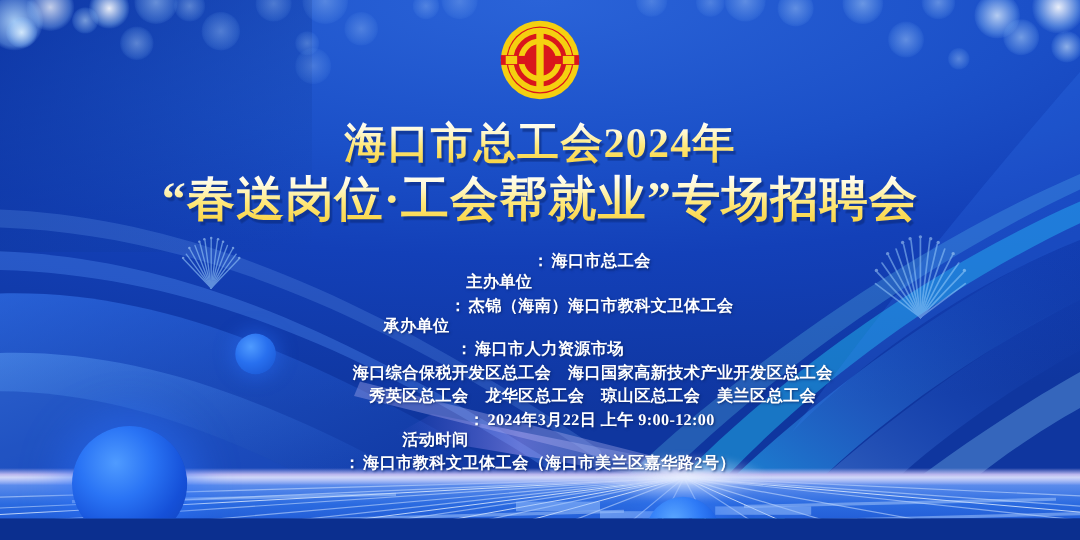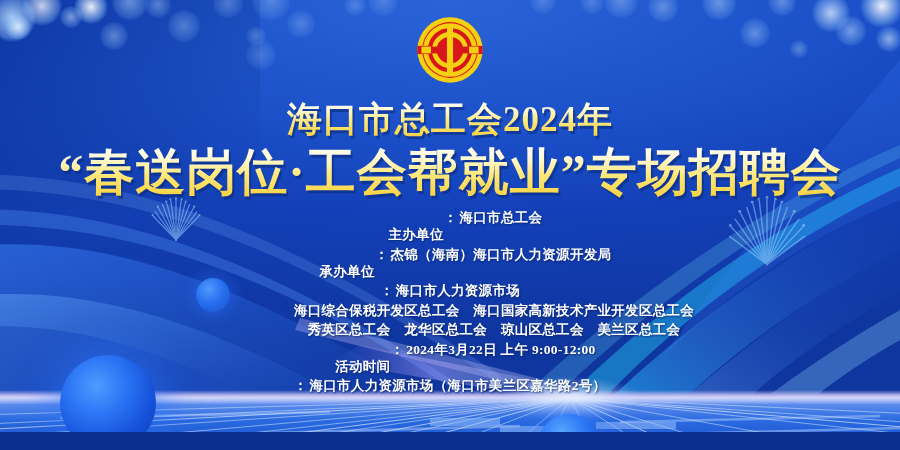--- a/index.html
+++ b/index.html
@@ -70,21 +70,21 @@
     font-weight:bold;
     letter-spacing:1px;
     line-height:1.12;
     background:linear-gradient(180deg,#ffffff 0%,#fff9d2 26%,#ffe87a 55%,#f7cf3a 100%);
     -webkit-background-clip:text;background-clip:text;
     color:transparent;-webkit-text-fill-color:transparent;
     filter:drop-shadow(2px 3px 0 rgba(10,40,120,.55));
     white-space:nowrap;
   }
   .title-1{font-size:35px;}
-  .title-2{font-size:50px;margin-top:5px;}
+  .title-2{font-size:40px;margin-top:5px;}
 
   
   .details{
     position:absolute;left:0;right:0;top:208px;
     z-index:6;
     color:#ffffff;
     font-size:13.5px;
     font-weight:bold;
     line-height:19.5px;
     letter-spacing:.3px;
@@ -334,21 +334,21 @@
 
     <div class="drow">
       <span class="dlabel">主办单位</span>
       <span class="dsep">：</span>
       <span class="dval">海口市总工会</span>
     </div>
 
     <div class="drow">
       <span class="dlabel">承办单位</span>
       <span class="dsep">：</span>
-      <span class="dval">杰锦（海南）海口市人力资源开发局</span>
+      <span class="dval">杰锦（海南）海口市教科文卫体工会</span>
     </div>
 
     <div class="drow">
       <span class="dsep">：</span>
       <span class="dval">海口市人力资源市场</span>
     </div>
 
     <div class="drow">
       <span class="dcont">海口综合保税开发区总工会　海口国家高新技术产业开发区总工会</span>
     </div>
@@ -357,18 +357,18 @@
     </div>
 
     <div class="drow">
       <span class="dlabel">活动时间</span>
       <span class="dsep">：</span>
       <span class="dval">2024年3月22日 上午 9:00-12:00</span>
     </div>
 
     <div class="drow">
       <span class="dsep">：</span>
-      <span class="dval">海口市人力资源市场（海口市美兰区嘉华路2号）</span>
+      <span class="dval">海口市教科文卫体工会（海口市美兰区嘉华路2号）</span>
     </div>
 
   </div>
 
 </div>
 
 </body></html>

